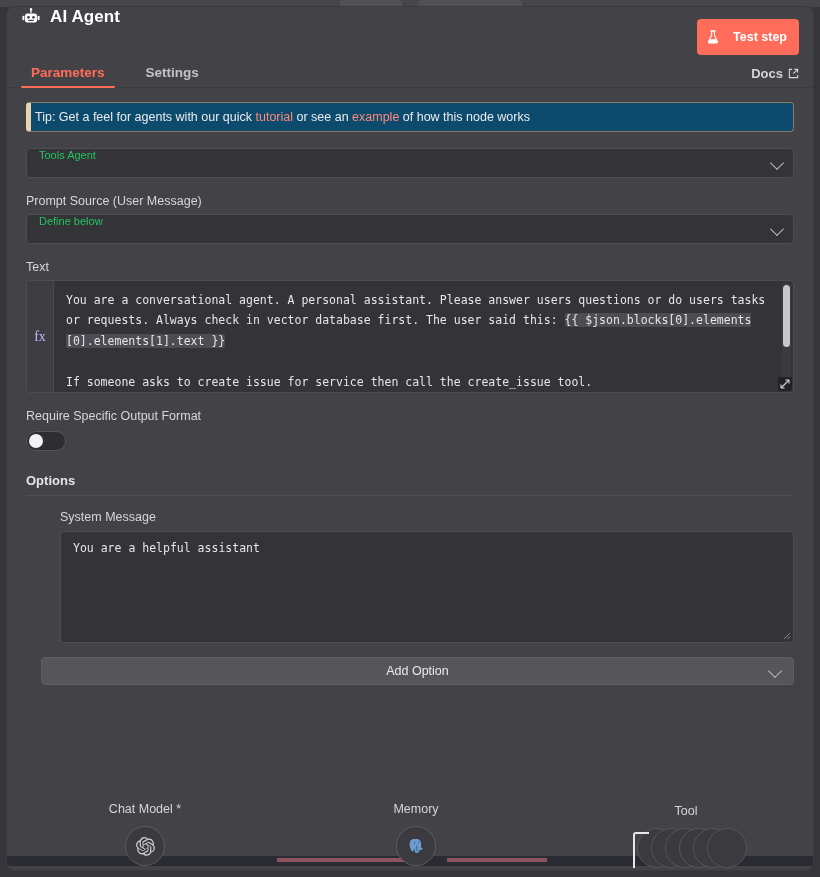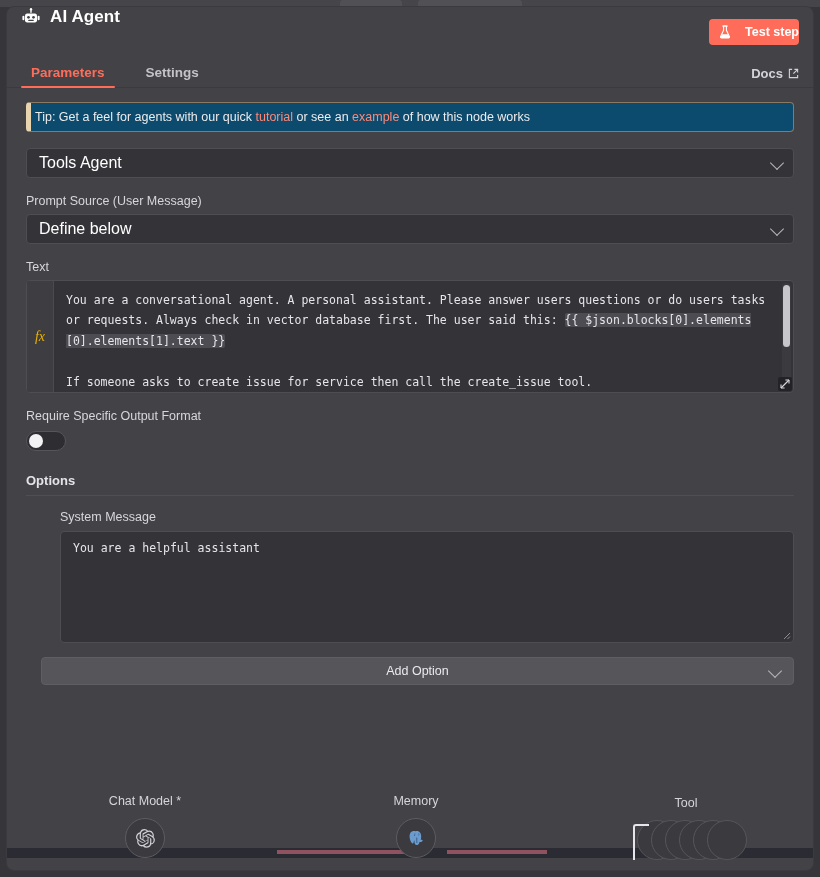--- a/index.html
+++ b/index.html
@@ -70,22 +70,22 @@
   .node-title {
     font-size: 17px;
     font-weight: bold;
     color: #ffffff;
     letter-spacing: .1px;
   }
   .test-step-btn {
     position: absolute;
     right: 14px;
     top: 12px;
-    height: 26px;
-    padding: 0 0 0 10px;
+    height: 36px;
+    padding: 0 12px 0 10px;
     background: #ff6d5a;
     color: #ffffff;
     border: none;
     border-radius: 4px;
     font-size: 12.5px;
     font-weight: bold;
     font-family: "Liberation Sans", sans-serif;
     display: flex;
     align-items: center;
     gap: 14px;
@@ -161,24 +161,23 @@
     color: #d7d7db;
     margin-bottom: 6px;
   }
   .select {
     position: relative;
     height: 30px;
     background: #333338;
     border: 1px solid #4d4d52;
     border-radius: 4px;
     display: flex;
-    align-items: center;
     padding: 0 12px;
-    font-size: 16px;
-    color: #ffffff;
+    font-size: 11px;
+    color: #22c55e;
     cursor: pointer;
     box-sizing: border-box;
   }
   .chev {
     position: absolute;
     right: 11px;
     top: 50%;
     width: 9px; height: 9px;
     margin-top: -5px;
     border-right: 1.6px solid #b6b6bb;
@@ -202,23 +201,22 @@
     flex: 0 0 26px;
     background: #3d3d42;
     border-right: 1px solid #4a4a4f;
     display: flex;
     align-items: center;
     justify-content: center;
     cursor: pointer;
   }
   .fx-glyph {
     font-family: "Liberation Serif", serif;
-    font-style: italic;
     font-size: 14px;
-    color: #eab308;
+    color: #c4b5fd;
   }
   .code-area {
     flex: 1;
     position: relative;
     padding: 9px 14px 6px 12px;
     font-family: "DejaVu Sans Mono", monospace;
     font-size: 11.5px;
     line-height: 1.78;
     color: #e6e6ea;
     white-space: pre-wrap;
@@ -340,21 +338,21 @@
     color: #eaeaee;
     cursor: pointer;
     box-sizing: border-box;
   }
   .add-option .chev { right: 13px; }
 
   
   .connectors {
     position: absolute;
     left: 0; right: 0;
-    bottom: 12px;
+    bottom: 4px;
     height: 72px;
   }
   .conn {
     position: absolute;
     bottom: 0;
     text-align: center;
   }
   .conn-label {
     font-size: 12.5px;
     color: #d5d5da;

